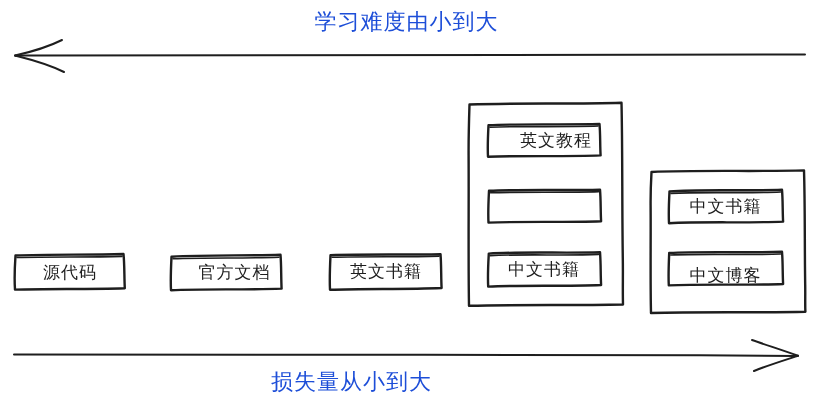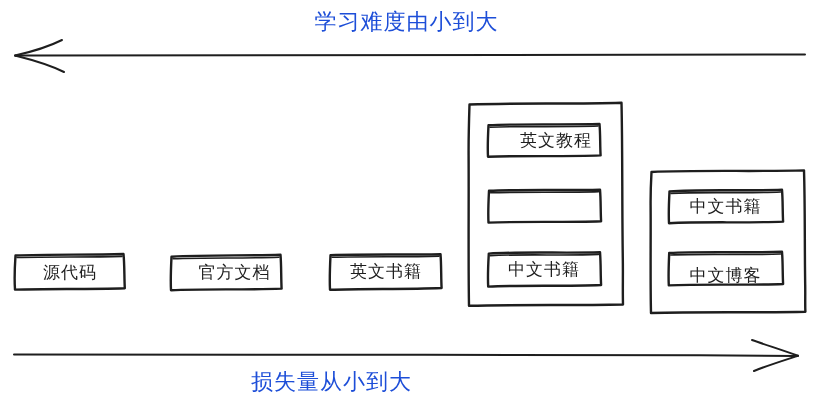--- a/index.html
+++ b/index.html
@@ -49,21 +49,21 @@
     position: absolute;
     text-align: center;
     font-size: 22px;
     line-height: 20px;
     letter-spacing: 1px;
     color: #1d4ed8;
     white-space: nowrap;
     user-select: none;
   }
   #top-axis-label  { left: 0; top: 12px;  width: 813px; }
-  #bottom-axis-label { left: 0; top: 372px; width: 663px; }
+  #bottom-axis-label { left: 0; top: 372px; width: 663px; padding-left: 20px; }
 
   .node-label {
     position: absolute;
     display: flex;
     align-items: center;
     justify-content: center;
     font-size: 17px;
     line-height: 20px;
     letter-spacing: 1px;
     color: #1e1e1e;

